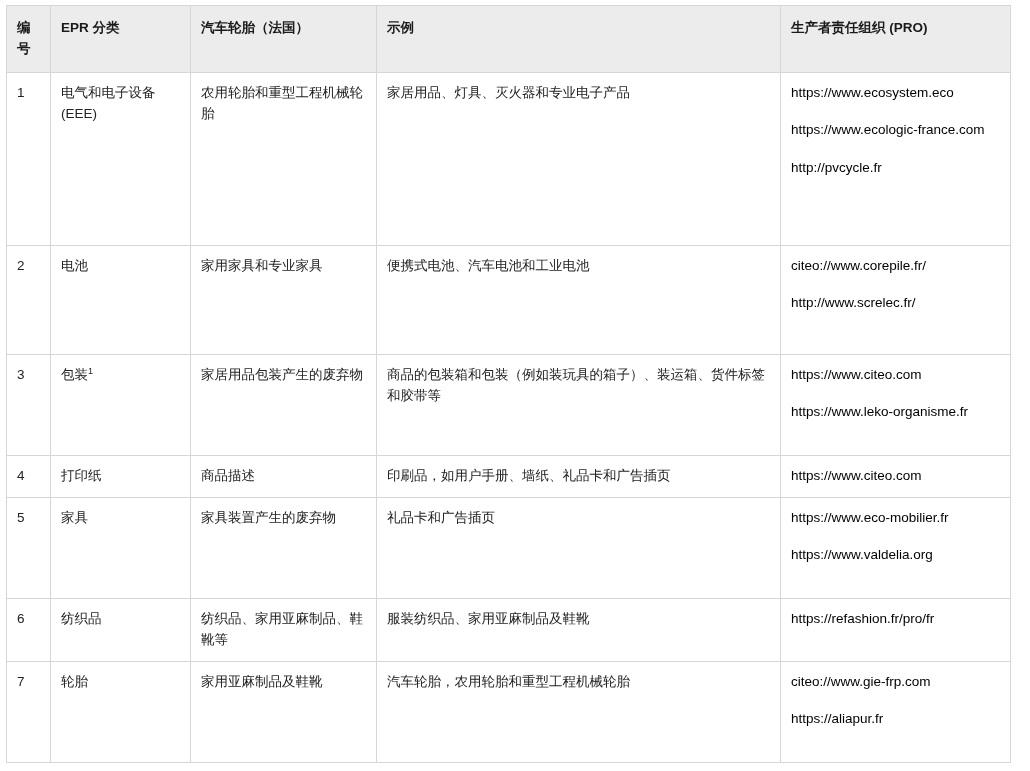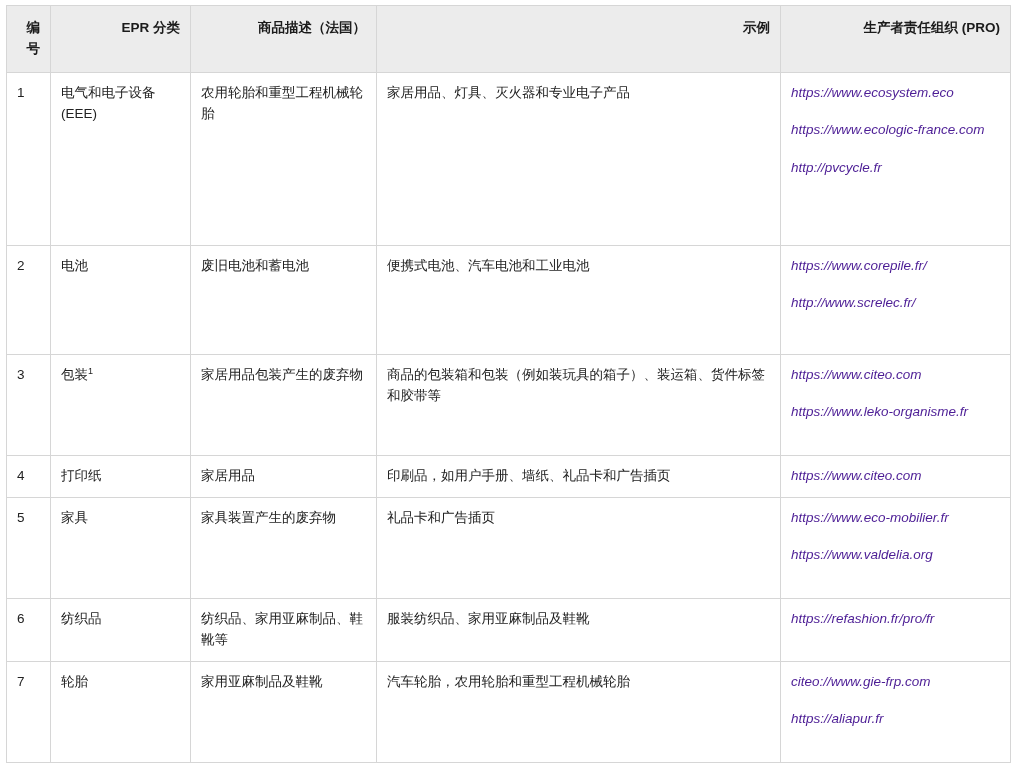--- a/index.html
+++ b/index.html
@@ -28,40 +28,39 @@
     font-size: 13.5px;
     line-height: 1.55;
   }
   table.epr-table thead th {
     background: #ececec;
     font-weight: bold;
     color: #1b1b1b;
     font-size: 13.5px;
     padding-top: 12px;
     padding-bottom: 12px;
-    text-align: right;
+    text-align: left;
   }
   
   col.c-num   { width: 44px; }
   col.c-cat   { width: 140px; }
   col.c-desc  { width: 186px; }
   col.c-ex    { width: 404px; }
   col.c-pro   { width: 230px; }
 
   td.num-cell { color: #222; }
   .pro-cell a,
   .pro-link {
-    color: #4c1d95;
+    color: #000000;
     text-decoration: none;
     display: block;
     margin-bottom: 18px;
     word-break: break-word;
     font-size: 13.5px;
     line-height: 1.45;
-    font-style: italic;
   }
   .pro-link:last-child { margin-bottom: 0; }
   sup {
     font-size: 9px;
     vertical-align: super;
     line-height: 0;
   }
   
   tr[data-rowh="1"] td { height: 152px; }
   tr[data-rowh="2"] td { height: 88px; }
@@ -79,21 +78,21 @@
     <col class="c-num">
     <col class="c-cat">
     <col class="c-desc">
     <col class="c-ex">
     <col class="c-pro">
   </colgroup>
   <thead>
     <tr>
       <th>编号</th>
       <th>EPR 分类</th>
-      <th>商品描述（法国）</th>
+      <th>汽车轮胎（法国）</th>
       <th>示例</th>
       <th>生产者责任组织 (PRO)</th>
     </tr>
   </thead>
   <tbody>
 
     <tr data-rowh="1">
       <td class="num-cell">1</td>
       <td>电气和电子设备 (EEE)</td>
       <td>农用轮胎和重型工程机械轮胎</td>
@@ -101,43 +100,43 @@
       <td class="pro-cell">
         <a class="pro-link" href="#">https://www.ecosystem.eco</a>
         <a class="pro-link" href="#">https://www.ecologic-france.com</a>
         <a class="pro-link" href="#">http://pvcycle.fr</a>
       </td>
     </tr>
 
     <tr data-rowh="2">
       <td class="num-cell">2</td>
       <td>电池</td>
-      <td>废旧电池和蓄电池</td>
+      <td>家用家具和专业家具</td>
       <td>便携式电池、汽车电池和工业电池</td>
       <td class="pro-cell">
-        <a class="pro-link" href="#">https://www.corepile.fr/</a>
+        <a class="pro-link" href="#">citeo://www.corepile.fr/</a>
         <a class="pro-link" href="#">http://www.screlec.fr/</a>
       </td>
     </tr>
 
     <tr data-rowh="3">
       <td class="num-cell">3</td>
       <td><span>包装</span><sup>1</sup></td>
       <td>家居用品包装产生的废弃物</td>
       <td>商品的包装箱和包装（例如装玩具的箱子）、装运箱、货件标签和胶带等</td>
       <td class="pro-cell">
         <a class="pro-link" href="#">https://www.citeo.com</a>
         <a class="pro-link" href="#">https://www.leko-organisme.fr</a>
       </td>
     </tr>
 
     <tr data-rowh="4">
       <td class="num-cell">4</td>
       <td>打印纸</td>
-      <td>家居用品</td>
+      <td>商品描述</td>
       <td>印刷品，如用户手册、墙纸、礼品卡和广告插页</td>
       <td class="pro-cell">
         <a class="pro-link" href="#">https://www.citeo.com</a>
       </td>
     </tr>
 
     <tr data-rowh="5">
       <td class="num-cell">5</td>
       <td>家具</td>
       <td>家具装置产生的废弃物</td>

